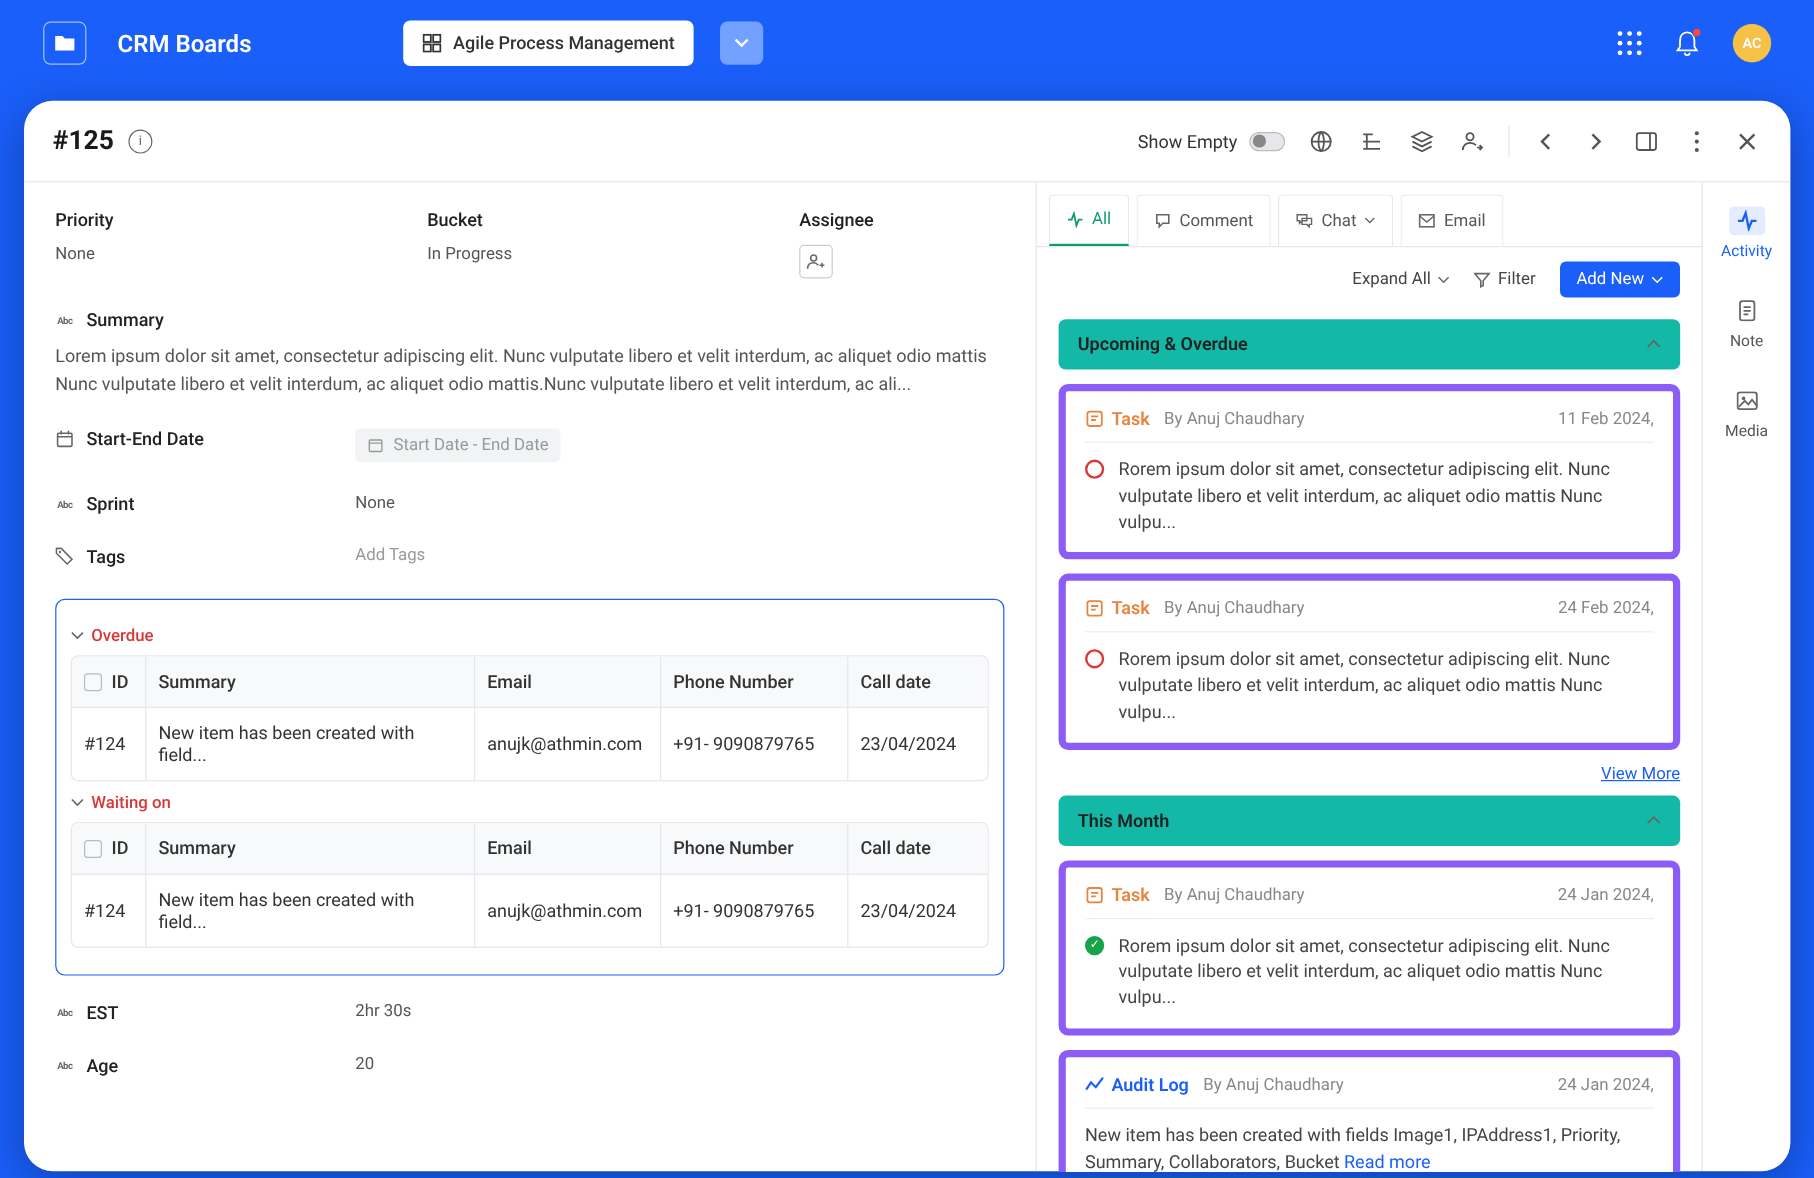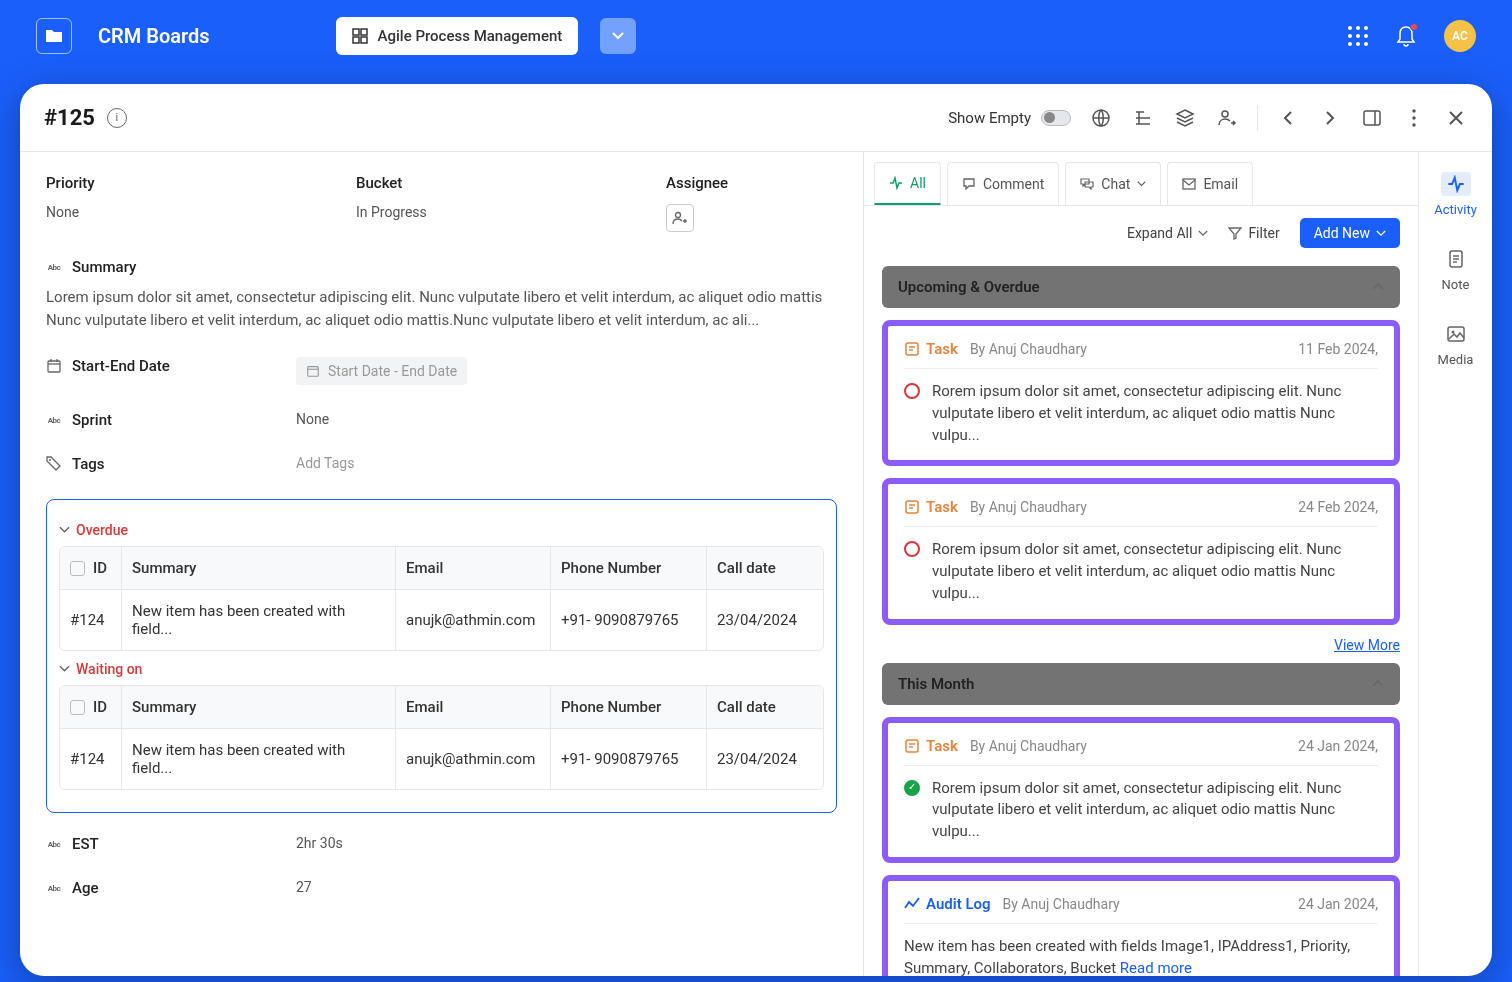--- a/index.html
+++ b/index.html
@@ -57,21 +57,21 @@
 .checkbox { width: 15px; height: 15px; border: 1.5px solid #bbb; border-radius: 3px; cursor: pointer; }
 .right-pane { width: 555px; border-left: 1px solid #e5e7eb; background: #fff; display: flex; flex-direction: column; }
 .activity-tabs { display: flex; border-bottom: 1px solid #e5e7eb; padding: 0 10px; }
 .atab { display: flex; align-items: center; gap: 7px; padding: 12px 14px; font-size: 14px; color: #555; cursor: pointer; border: 1px solid #e5e7eb; border-bottom: none; border-radius: 4px 4px 0 0; margin-right: 6px; margin-top: 10px; }
 .atab.active { color: #0d9e70; border-bottom: 2px solid #0d9e70; }
 .activity-toolbar { display: flex; align-items: center; justify-content: flex-end; gap: 20px; padding: 12px 18px; }
 .exp-all { display: flex; align-items: center; gap: 6px; cursor: pointer; color: #444; font-size: 14px; }
 .filter-btn { display: flex; align-items: center; gap: 6px; cursor: pointer; color: #444; font-size: 14px; }
 .add-new-btn { background: #1a5ffa; color: #fff; border-radius: 5px; padding: 7px 14px; display: flex; align-items: center; gap: 6px; font-size: 14px; cursor: pointer; }
 .activity-body { flex: 1; overflow-y: auto; padding: 0 18px 18px 18px; }
-.group-header { background: #737373; border-radius: 6px; padding: 12px 16px; font-size: 15px; font-weight: 600; color: #222; display: flex; align-items: center; justify-content: space-between; margin-bottom: 12px; margin-top: 6px; cursor: pointer; }
+.group-header { background: #14b8a6; border-radius: 6px; padding: 12px 16px; font-size: 15px; font-weight: 600; color: #222; display: flex; align-items: center; justify-content: space-between; margin-bottom: 12px; margin-top: 6px; cursor: pointer; }
 .card { background: #fff; border: 6px solid #8b5cf6; border-radius: 8px; padding: 14px 16px; margin-bottom: 12px; }
 .card-top { display: flex; align-items: center; gap: 12px; margin-bottom: 12px; padding-bottom: 10px; border-bottom: 1px solid #eee; }
 .task-badge { display: flex; align-items: center; gap: 6px; color: #e8843d; font-weight: 600; font-size: 15px; }
 .audit-badge { color: #1a5ffa; }
 .card-meta { color: #888; font-size: 14px; }
 .card-date { margin-left: auto; color: #888; font-size: 14px; }
 .card-body { display: flex; gap: 12px; }
 .status-circle { width: 16px; height: 16px; border: 2px solid #d93838; border-radius: 50%; flex-shrink: 0; margin-top: 2px; }
 .status-done { border-color: #16a34a; background: #16a34a; position: relative; }
 .status-done::after { content: '✓'; color: #fff; font-size: 10px; position: absolute; top: -1px; left: 2px; }
@@ -326,21 +326,21 @@
             <span class="field-icon abc-icon">Abc</span>
             <span>EST</span>
           </div>
         <div class="field-value">2hr 30s</div>
       </div>
       <div class="field-row" style="margin-bottom:0">
         <div class="field-label">
             <span class="field-icon abc-icon">Abc</span>
             <span>Age</span>
           </div>
-        <div class="field-value">27</div>
+        <div class="field-value">20</div>
       </div>
     </div>
 
     <div class="right-pane">
       <div class="activity-tabs">
         <div class="atab active">
             <svg width="14" height="14" viewBox="0 0 14 14">
               <path d="M1 7 L4 7 L6 2 L8 12 L10 7 L13 7" stroke="#0d9e70" stroke-width="1.5" fill="none"></path>
             </svg>
             <span>All</span>

